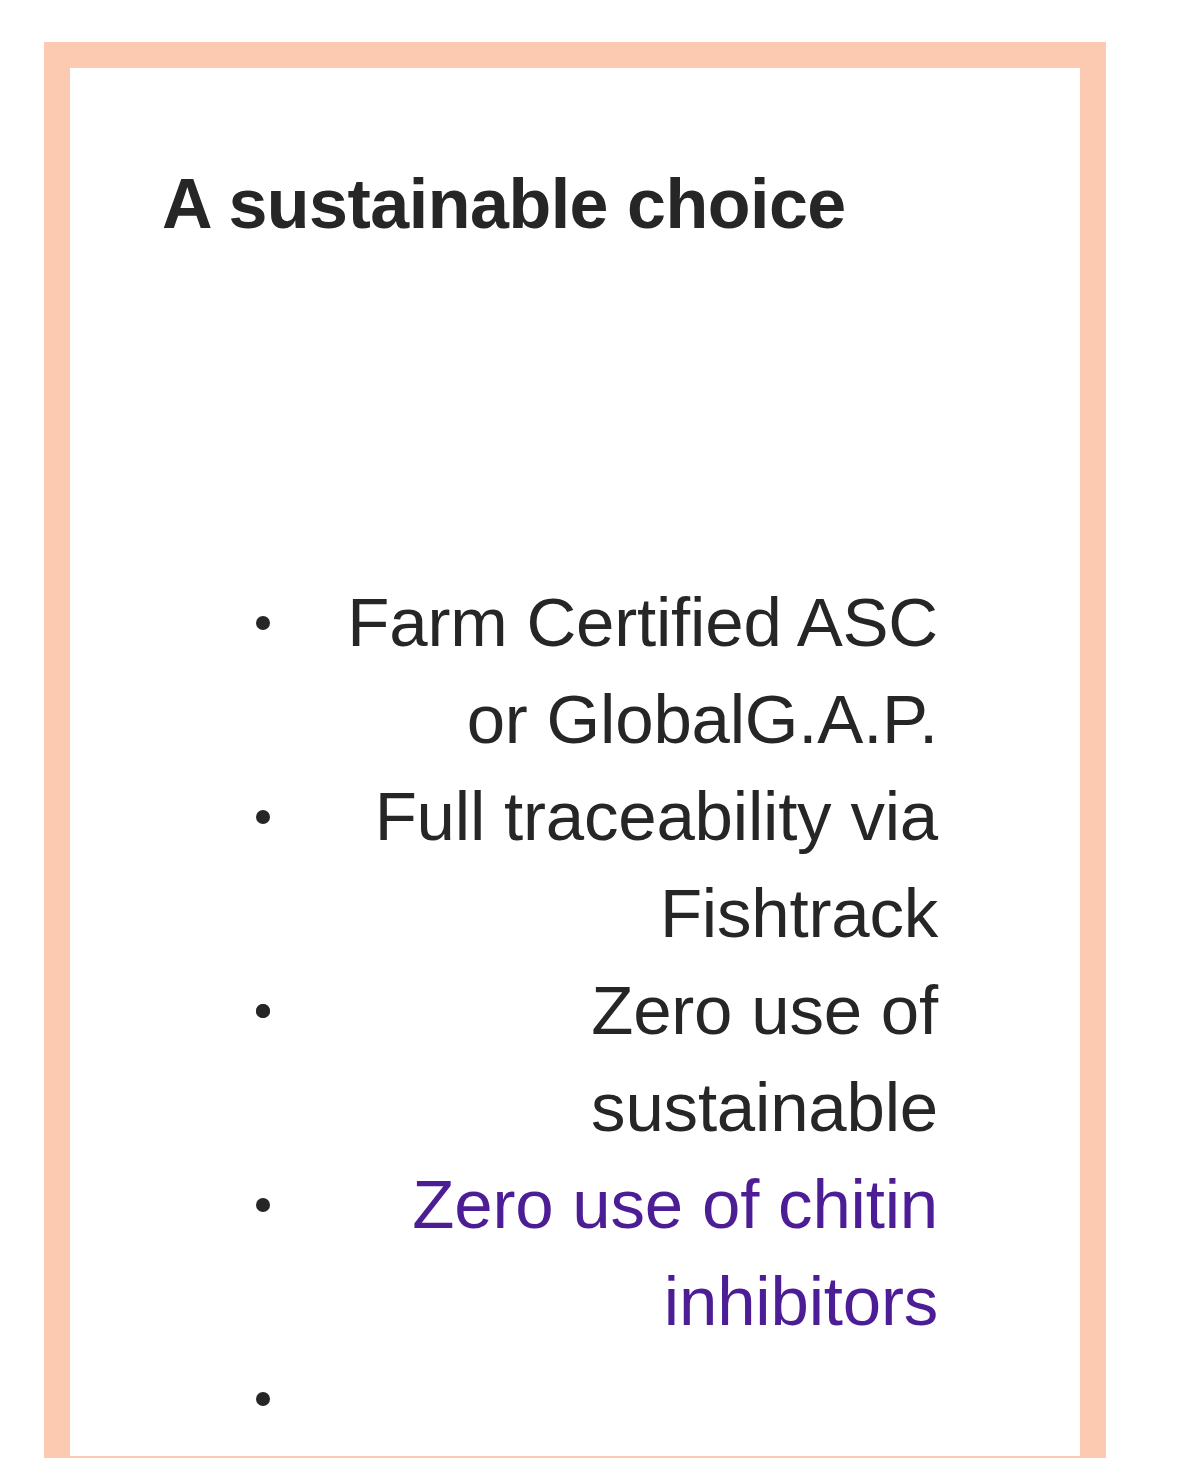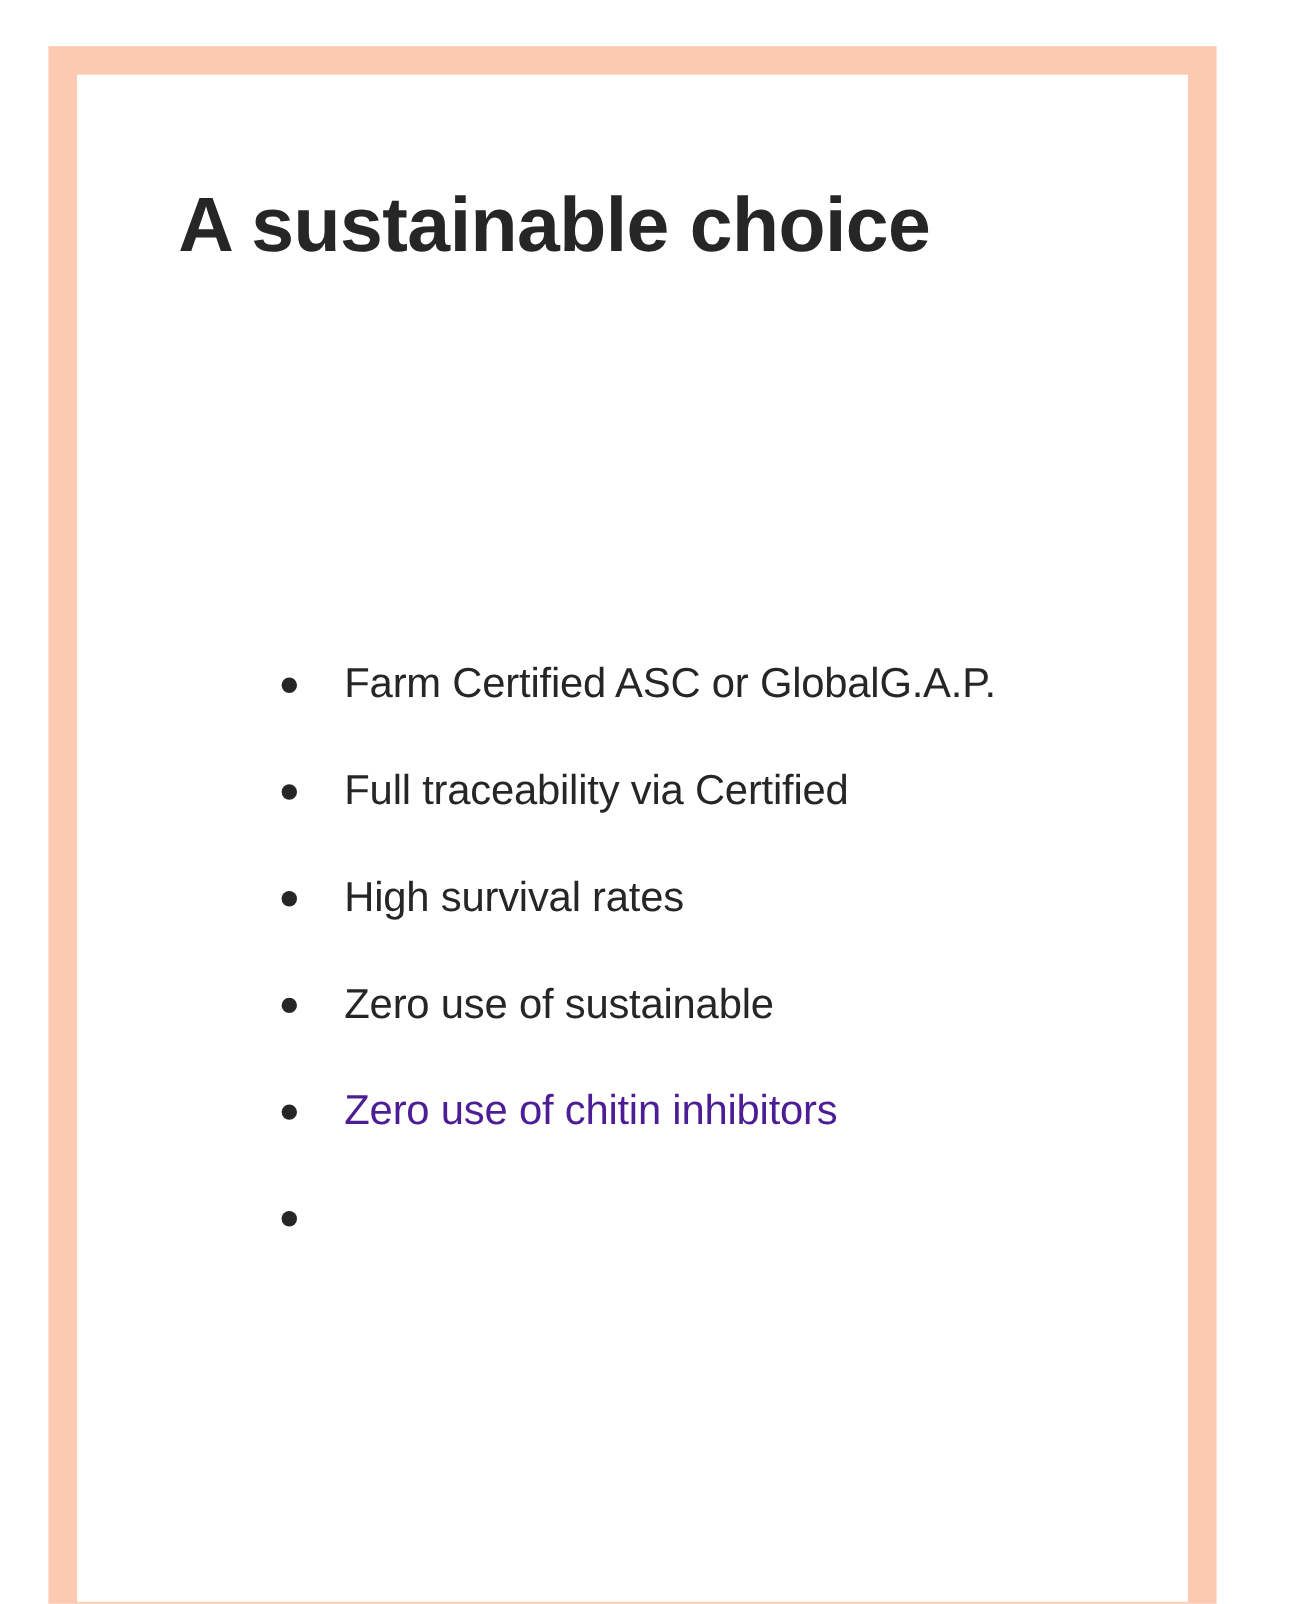--- a/index.html
+++ b/index.html
@@ -82,25 +82,26 @@
     width: 700px;
     margin: 0;
     padding: 0;
     list-style: none;
   }
 
   .benefit-item {
     position: relative;
     padding-left: 75px;
     margin: 0;
-    font-size: 38px;
+    font-size: 69px;
     line-height: 97px;
     font-weight: 400;
     letter-spacing: -0.2px;
     color: #262626;
+    text-align: right;
   }
 
   .benefit-bullet {
     position: absolute;
     left: 18px;
     top: 42px;
     width: 14px;
     height: 14px;
     border-radius: 50%;
     background: #262626;
@@ -121,25 +122,24 @@
       <h1 id="page-title" style="color: rgb(38, 38, 38);">A sustainable choice</h1>
 
 
       <ul id="benefit-list">
         <li class="benefit-item" style="color: rgb(38, 38, 38);">
           <span class="benefit-bullet" style="background: rgb(38, 38, 38);"></span>
           <span class="benefit-text">Farm Certified ASC or GlobalG.A.P.</span>
         </li>
         <li class="benefit-item" style="color: rgb(38, 38, 38);">
           <span class="benefit-bullet" style="background: rgb(38, 38, 38);"></span>
-          <span class="benefit-text">Full traceability via Certified</span>
+          <span class="benefit-text">Full traceability via Fishtrack</span>
         </li>
         <li class="benefit-item" style="color: rgb(38, 38, 38);">
           <span class="benefit-bullet" style="background: rgb(38, 38, 38);"></span>
-          <span class="benefit-text">High survival rates</span>
         </li>
         <li class="benefit-item" style="color: rgb(38, 38, 38);">
           <span class="benefit-bullet" style="background: rgb(38, 38, 38);"></span>
           <span class="benefit-text">Zero use of sustainable</span>
         </li>
         <li class="benefit-item" style="color: #4c1d95;">
           <span class="benefit-bullet" style="background: rgb(38, 38, 38);"></span>
           <span class="benefit-text">Zero use of chitin inhibitors</span>
         </li>
         <li class="benefit-item" style="color: rgb(38, 38, 38);">

